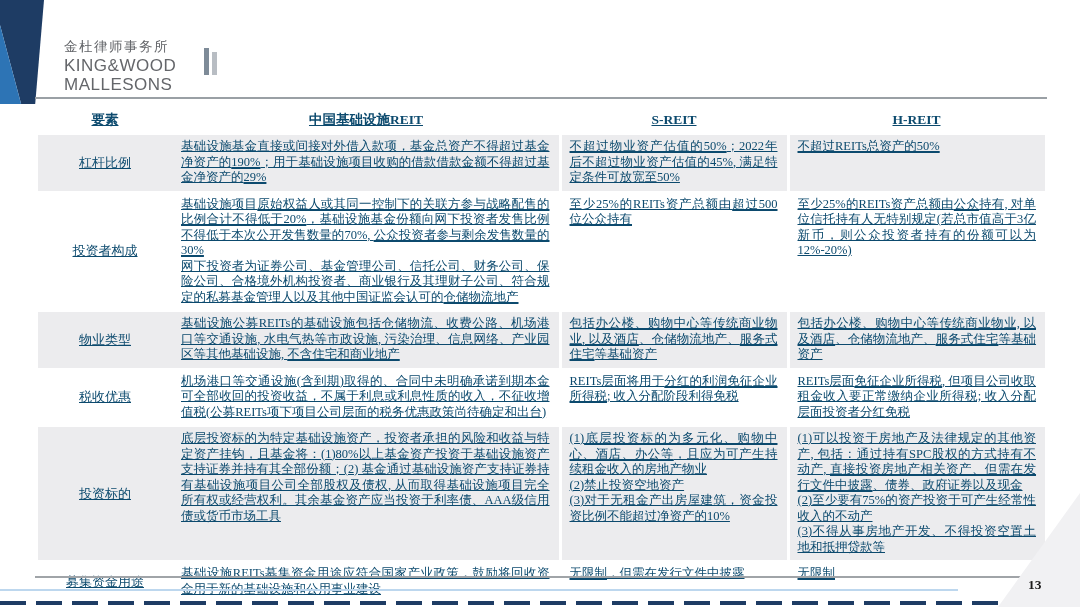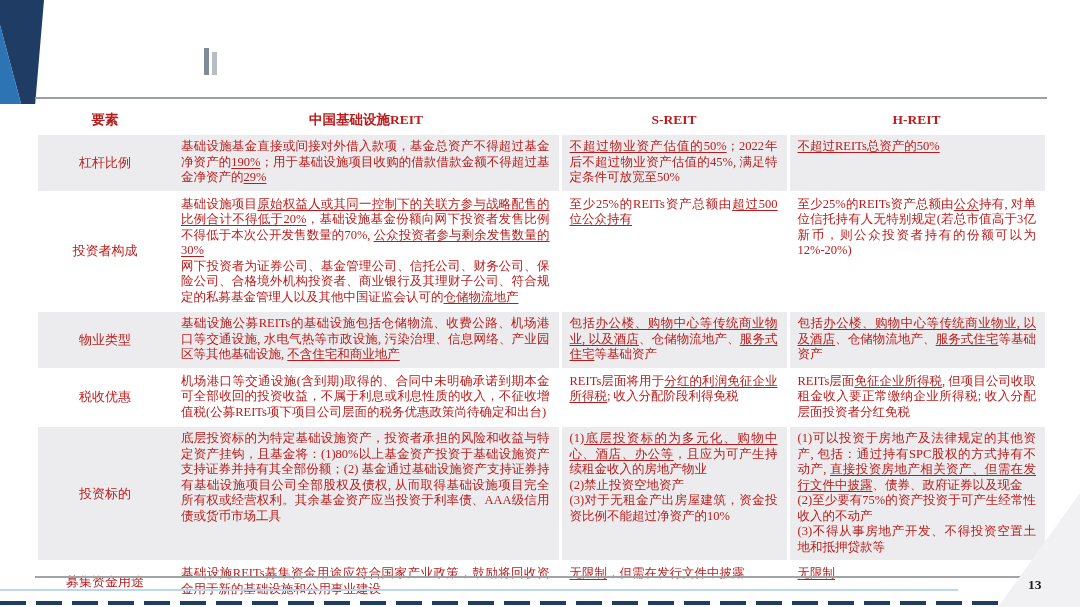--- a/index.html
+++ b/index.html
@@ -20,21 +20,21 @@
   .logo-en { font-size:17px; letter-spacing:.5px; }
   
   .title-bar1 { position:absolute; left:204px; top:48px; width:5px; height:27px; background:#7e8b98; }
   .title-bar2 { position:absolute; left:212px; top:52px; width:5px; height:23px; background:#b8bdc3; }
   .page-title { position:absolute; left:228px; top:46px; font-size:22px; font-weight:bold;
                 color:#1f5fa8; letter-spacing:2px;
                 font-family:"Liberation Sans","DejaVu Sans",sans-serif; }
   .header-rule { position:absolute; left:35px; top:97px; width:1012px; height:2px; background:#9aa0a5; }
   
   .table-wrap { position:absolute; left:38px; top:106px; width:1007px; }
-  table { width:100%; border-collapse:collapse; table-layout:fixed; color:#b91c1c; }
+  table { width:100%; border-collapse:collapse; table-layout:fixed; color:#0c4a6e;text-decoration:underline; }
   col.c-label {width:134px;} col.c-cn {width:388px;} col.c-s {width:228px;} col.c-h {width:257px;}
   thead th { font-weight:bold; font-size:13.5px; text-align:center; padding:5px 2px 4px; }
   thead tr { border-bottom:1.5px solid #c3c6c9; }
   tbody tr { border-top:2.5px solid #ffffff; }
   tbody tr.row-shaded { background:#ececee; }
   tbody th { font-weight:normal; font-size:13px; text-align:center; vertical-align:middle; padding:2px 4px;margin-left:19px; }
   tbody td { font-size:12.5px; line-height:1.24; vertical-align:top; text-align:justify;
              padding:4px 9px 5px; white-space:pre-wrap; }
   tbody td.col-s, tbody td.col-h { border-left:3px solid #ffffff;padding-left:8px; }
   tbody u { text-decoration:underline; text-underline-offset:2px; }
@@ -49,20 +49,25 @@
                   clip-path:polygon(100% 0,100% 100%,0 100%); z-index:2; }
 </style>
 </head>
 <body>
 
 <div class="slide">
 
   <div class="tri-dark"></div>
   <div class="tri-light"></div>
 
+  <div class="logo">
+    <div class="logo-cn">金杜律师事务所</div>
+    <div class="logo-en">KING&amp;WOOD</div>
+    <div class="logo-en">MALLESONS</div>
+  </div>
 
   <div class="title-bar1"></div>
   <div class="title-bar2"></div>
 
   <div class="header-rule"></div>
 
   <div class="table-wrap">
     <table>
       <colgroup>
         <col class="c-label">

